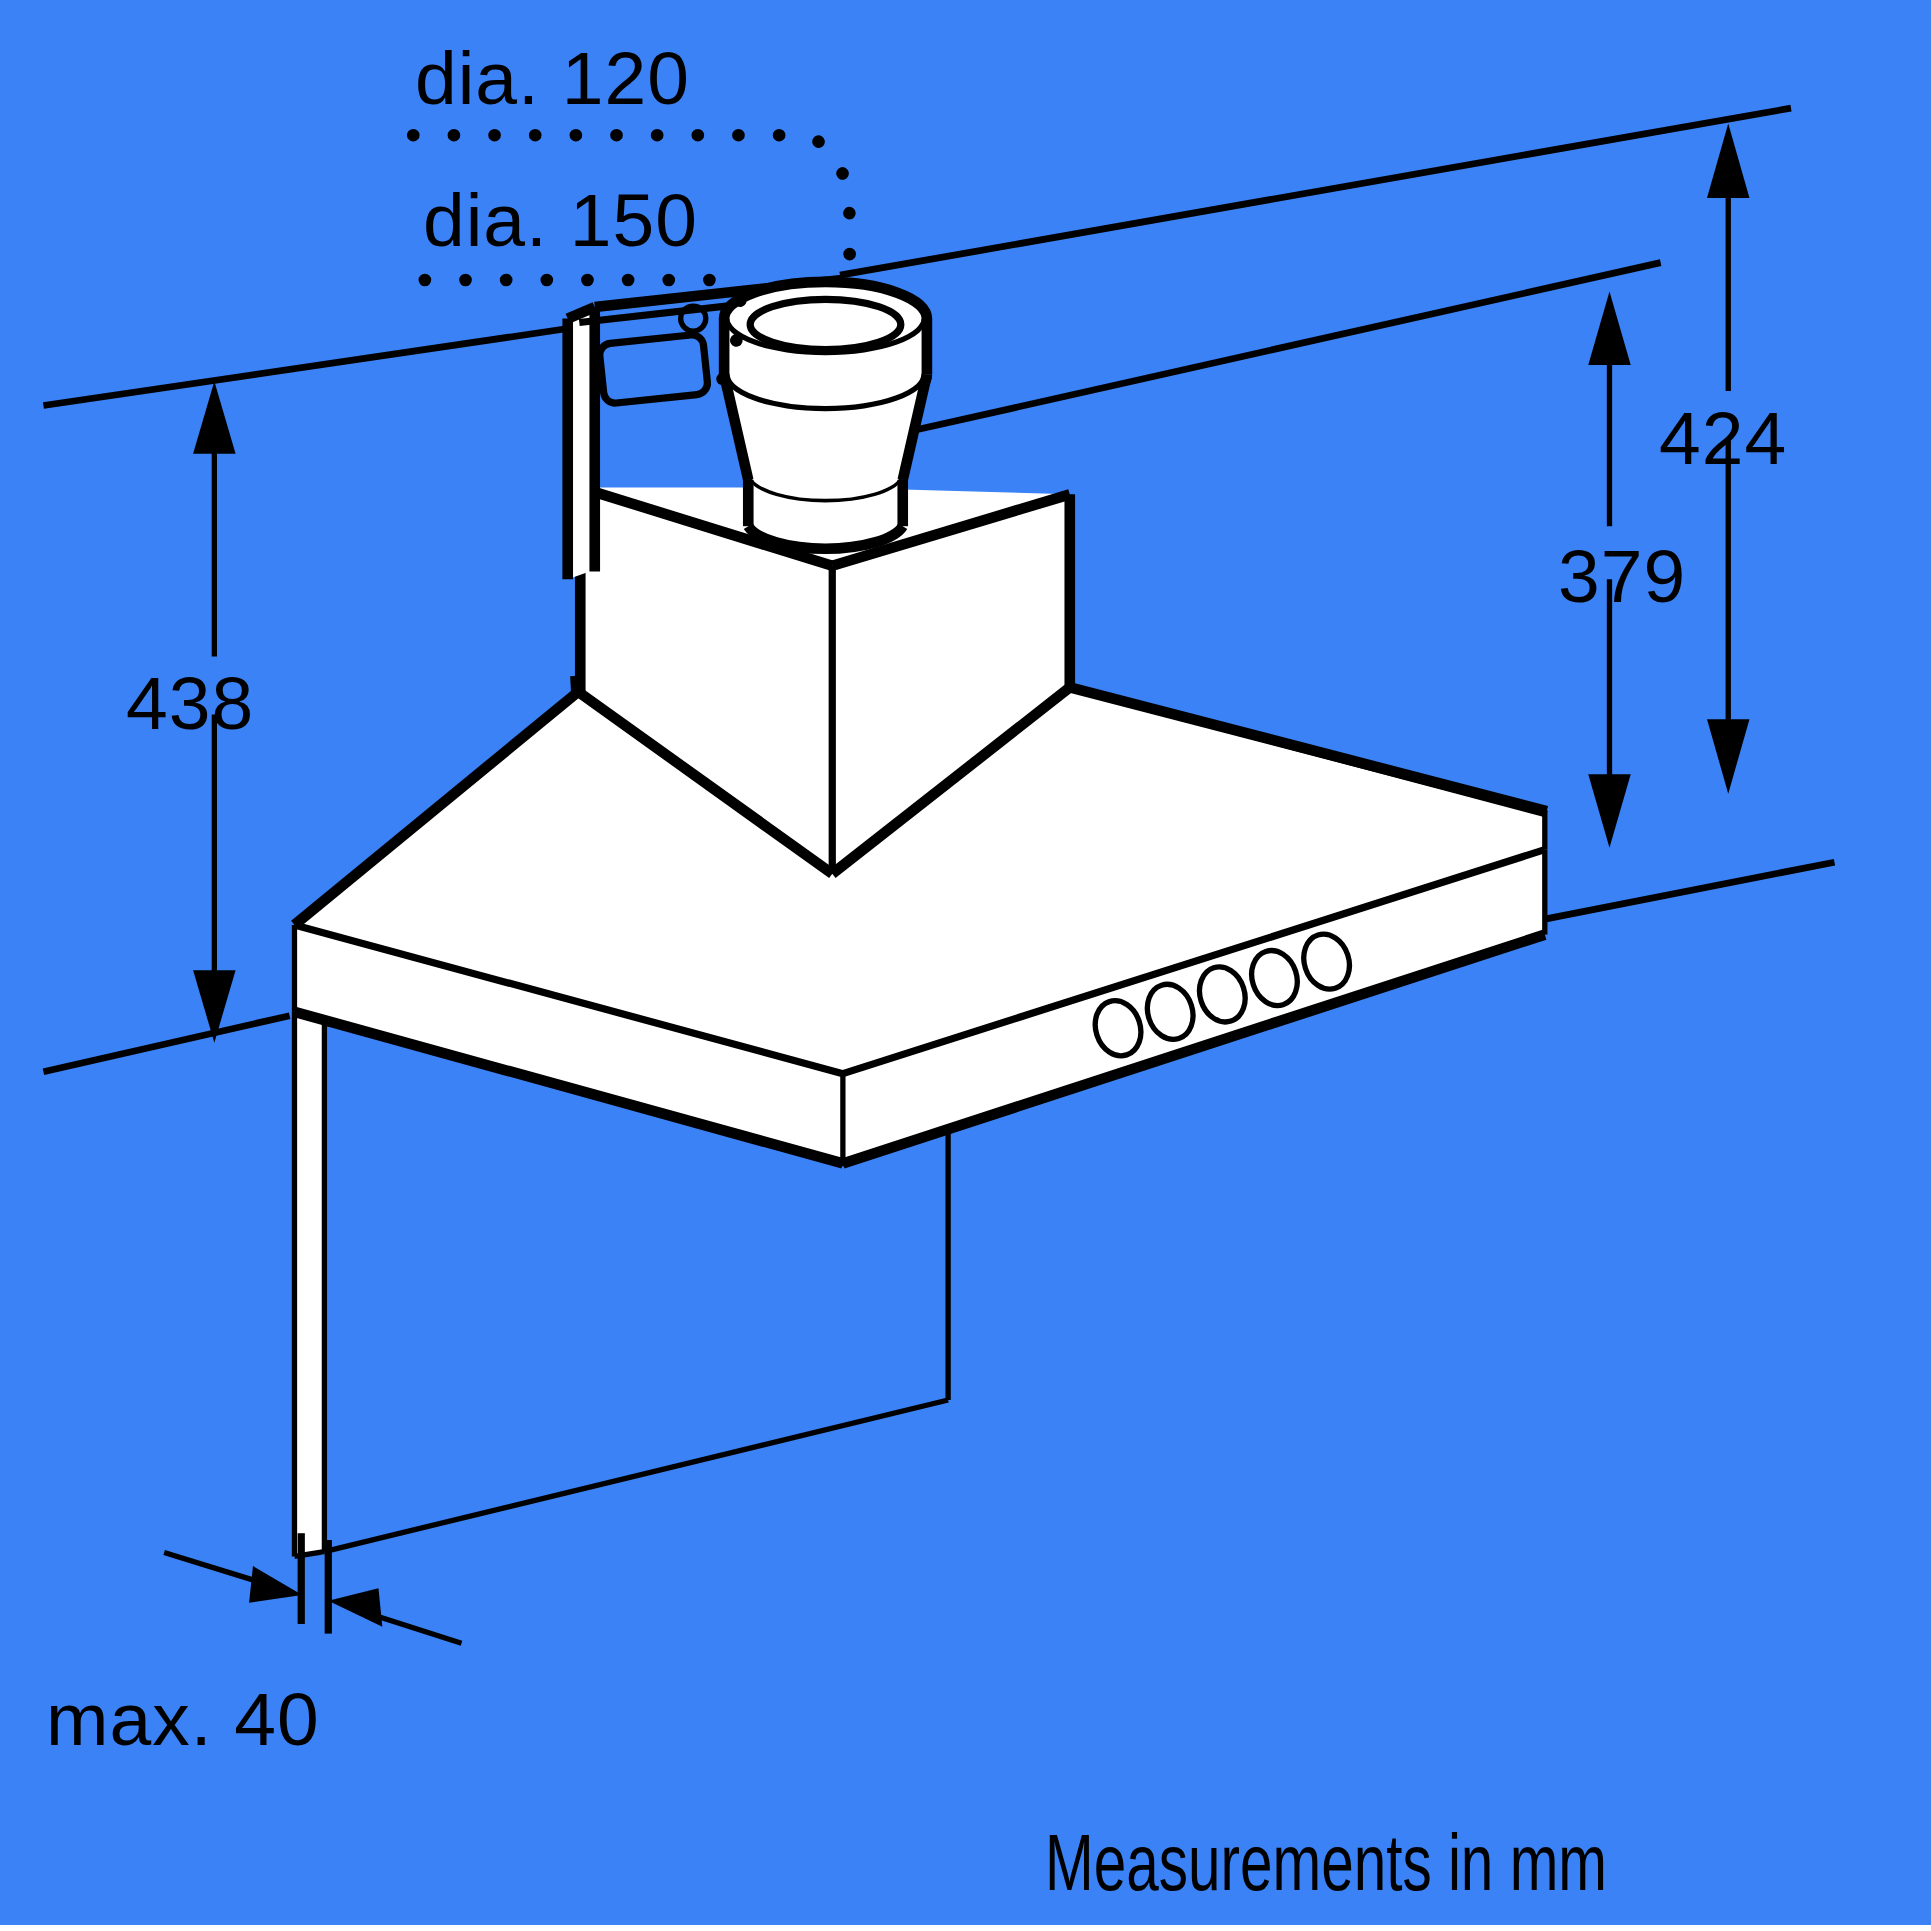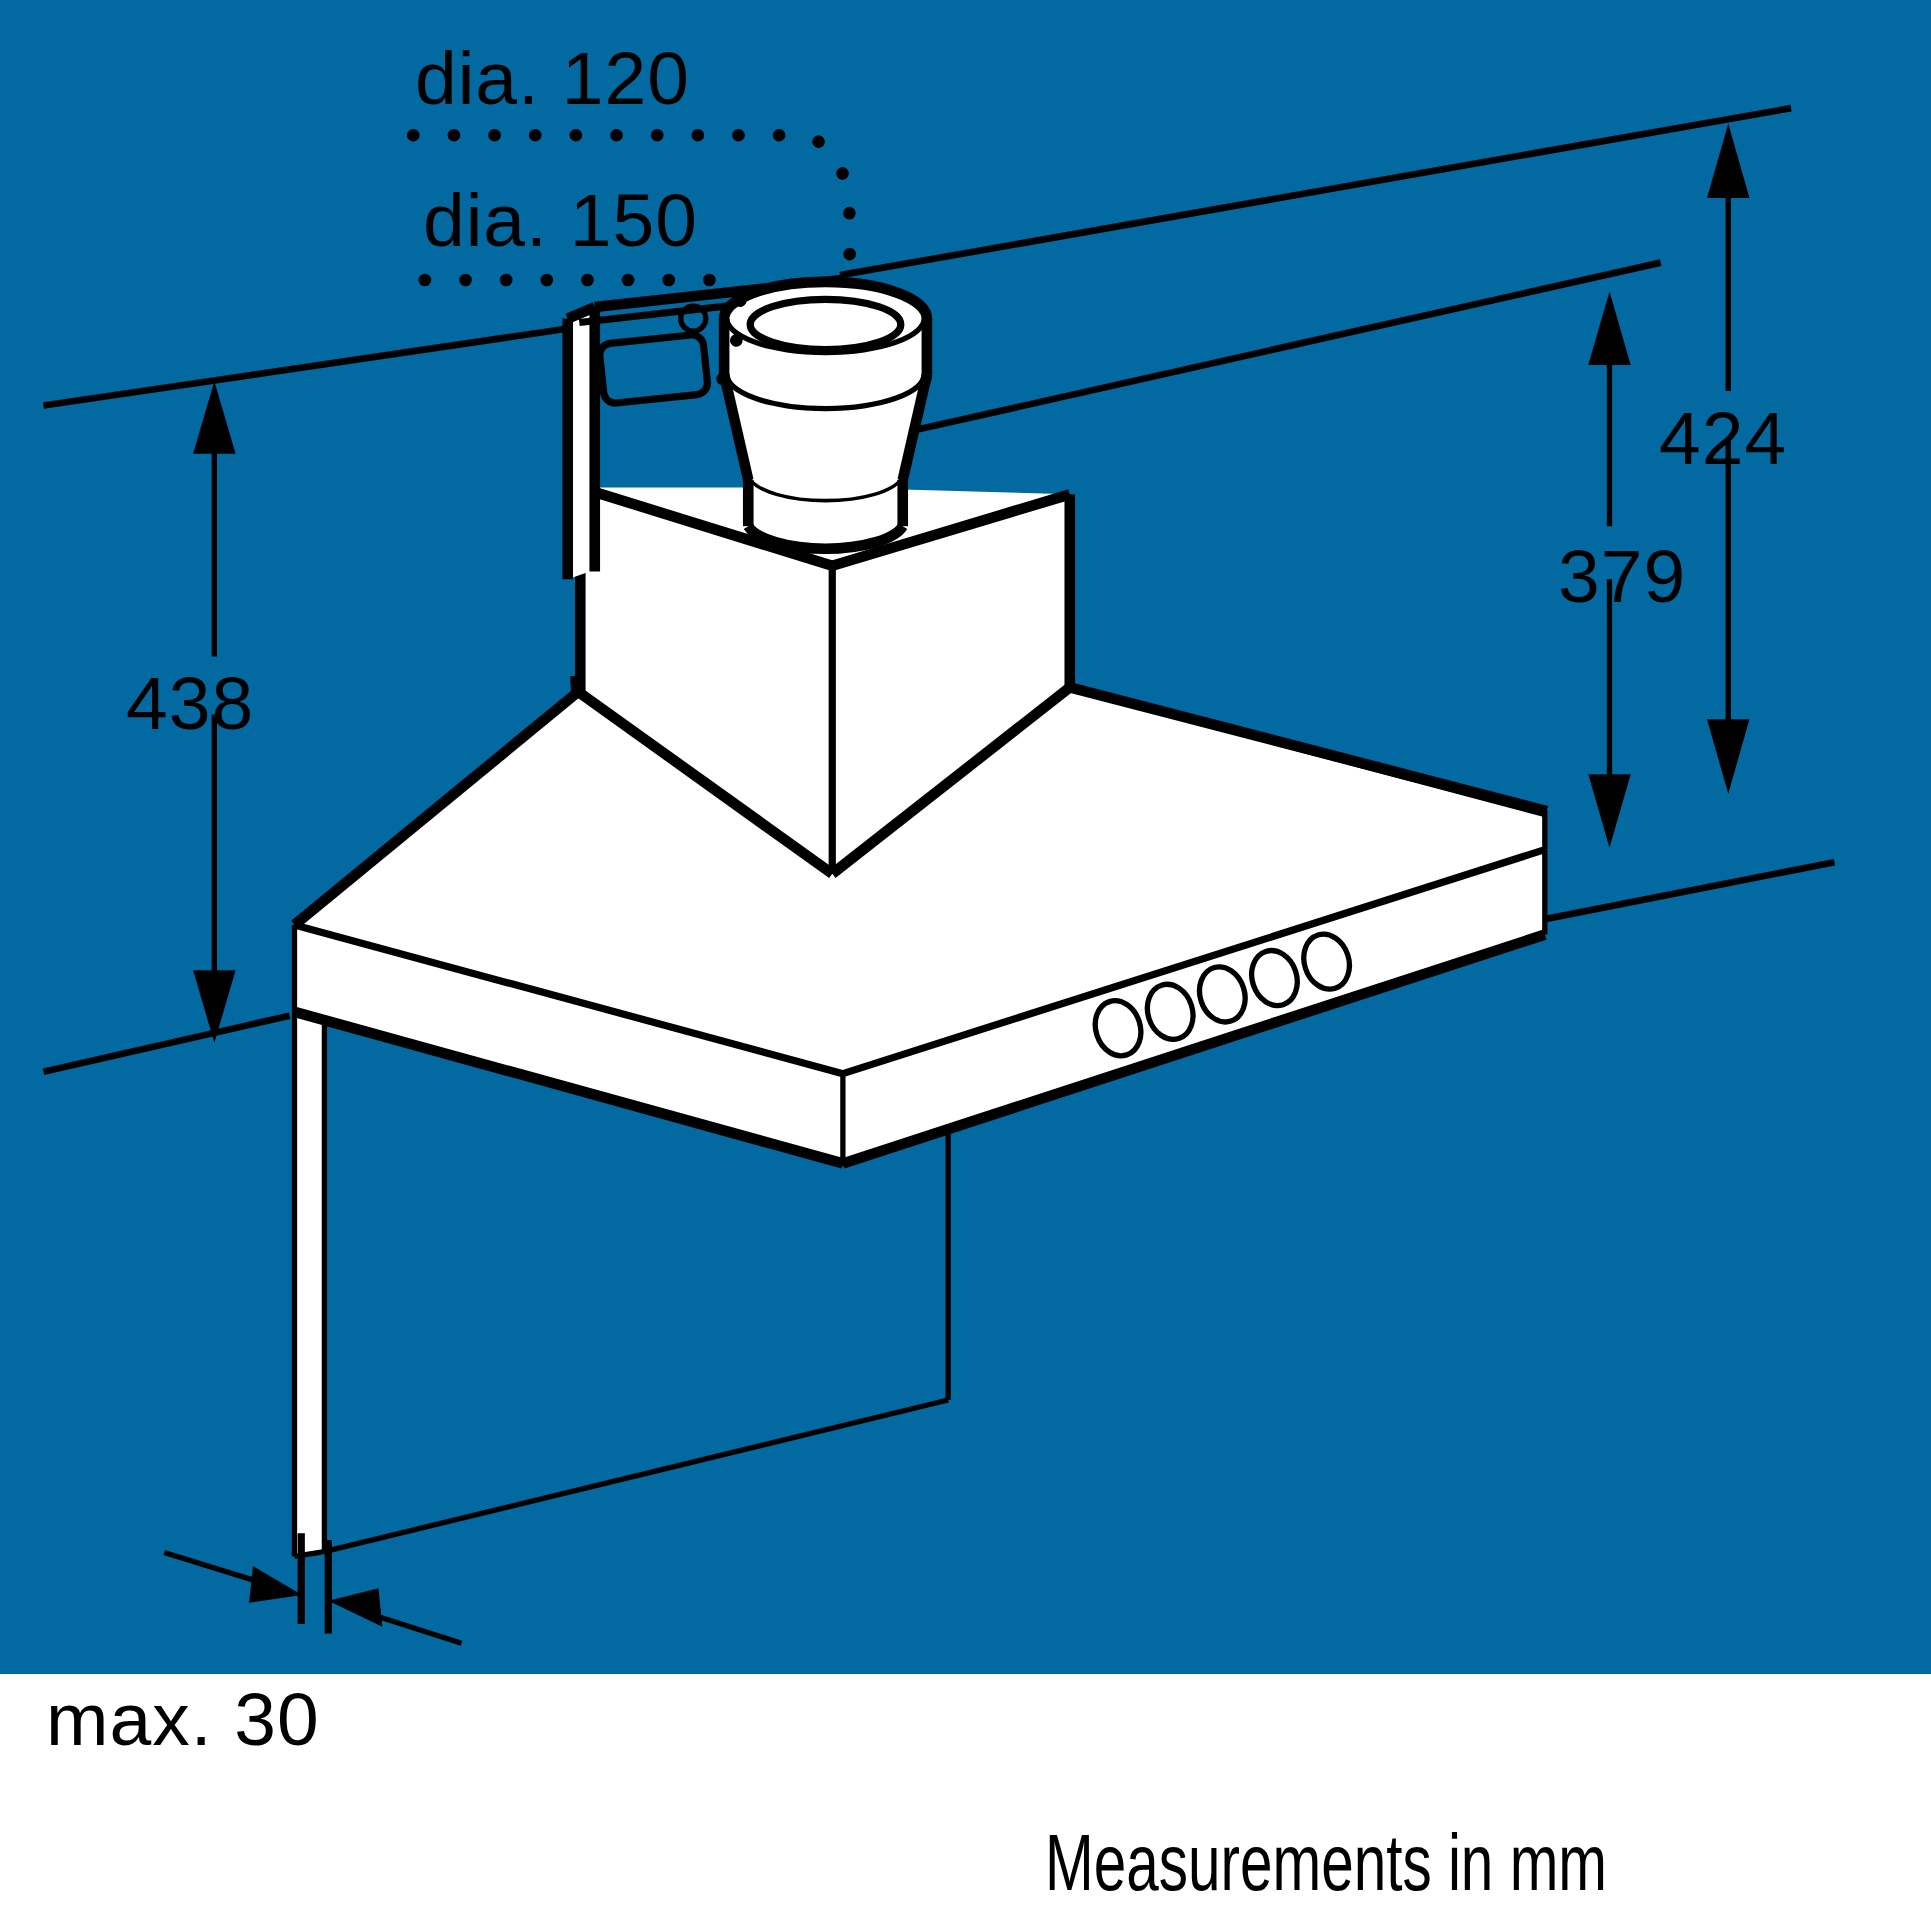--- a/index.html
+++ b/index.html
@@ -11,22 +11,22 @@
   body {
     width: 1931px;
     height: 1931px;
     overflow: hidden;
     font-family: "Liberation Sans", sans-serif;
     color: #000000;
   }
   #drawing-root {
     position: relative;
     width: 1931px;
-    height: 1674px;
-    background: #0369a1;
+    height: 1925px;
+    background: #3b82f6;
   }
   svg.canvas {
     position: absolute;
     inset: 0;
     width: 1931px;
     height: 1931px;
     display: block;
   }
   
   .ln-heavy  { fill: none; stroke: #000; stroke-width: 11; stroke-linecap: butt;  stroke-linejoin: miter; }
@@ -229,18 +229,18 @@
   <div class="lbl lbl-dia" style="left:415px; top:41px;">dia. 120</div>
 
   <div class="lbl lbl-dia" style="left:423px; top:183px;">dia. 150</div>
 
   <div class="lbl lbl-dim" style="left:126px; top:666px;text-align:right;">438</div>
 
   <div class="lbl lbl-dim" style="left:1659px; top:401px;">424</div>
 
   <div class="lbl lbl-dim" style="left:1537px; top:539px;margin-left:21px;">379</div>
 
-  <div class="lbl lbl-max" style="left:46px; top:1682px;">max. 30</div>
+  <div class="lbl lbl-max" style="left:46px; top:1682px;">max. 40</div>
 
   <div class="lbl lbl-foot" style="left:1045px; top:1823px;">Measurements in mm</div>
 
 </div>
 
 
 </body></html>

